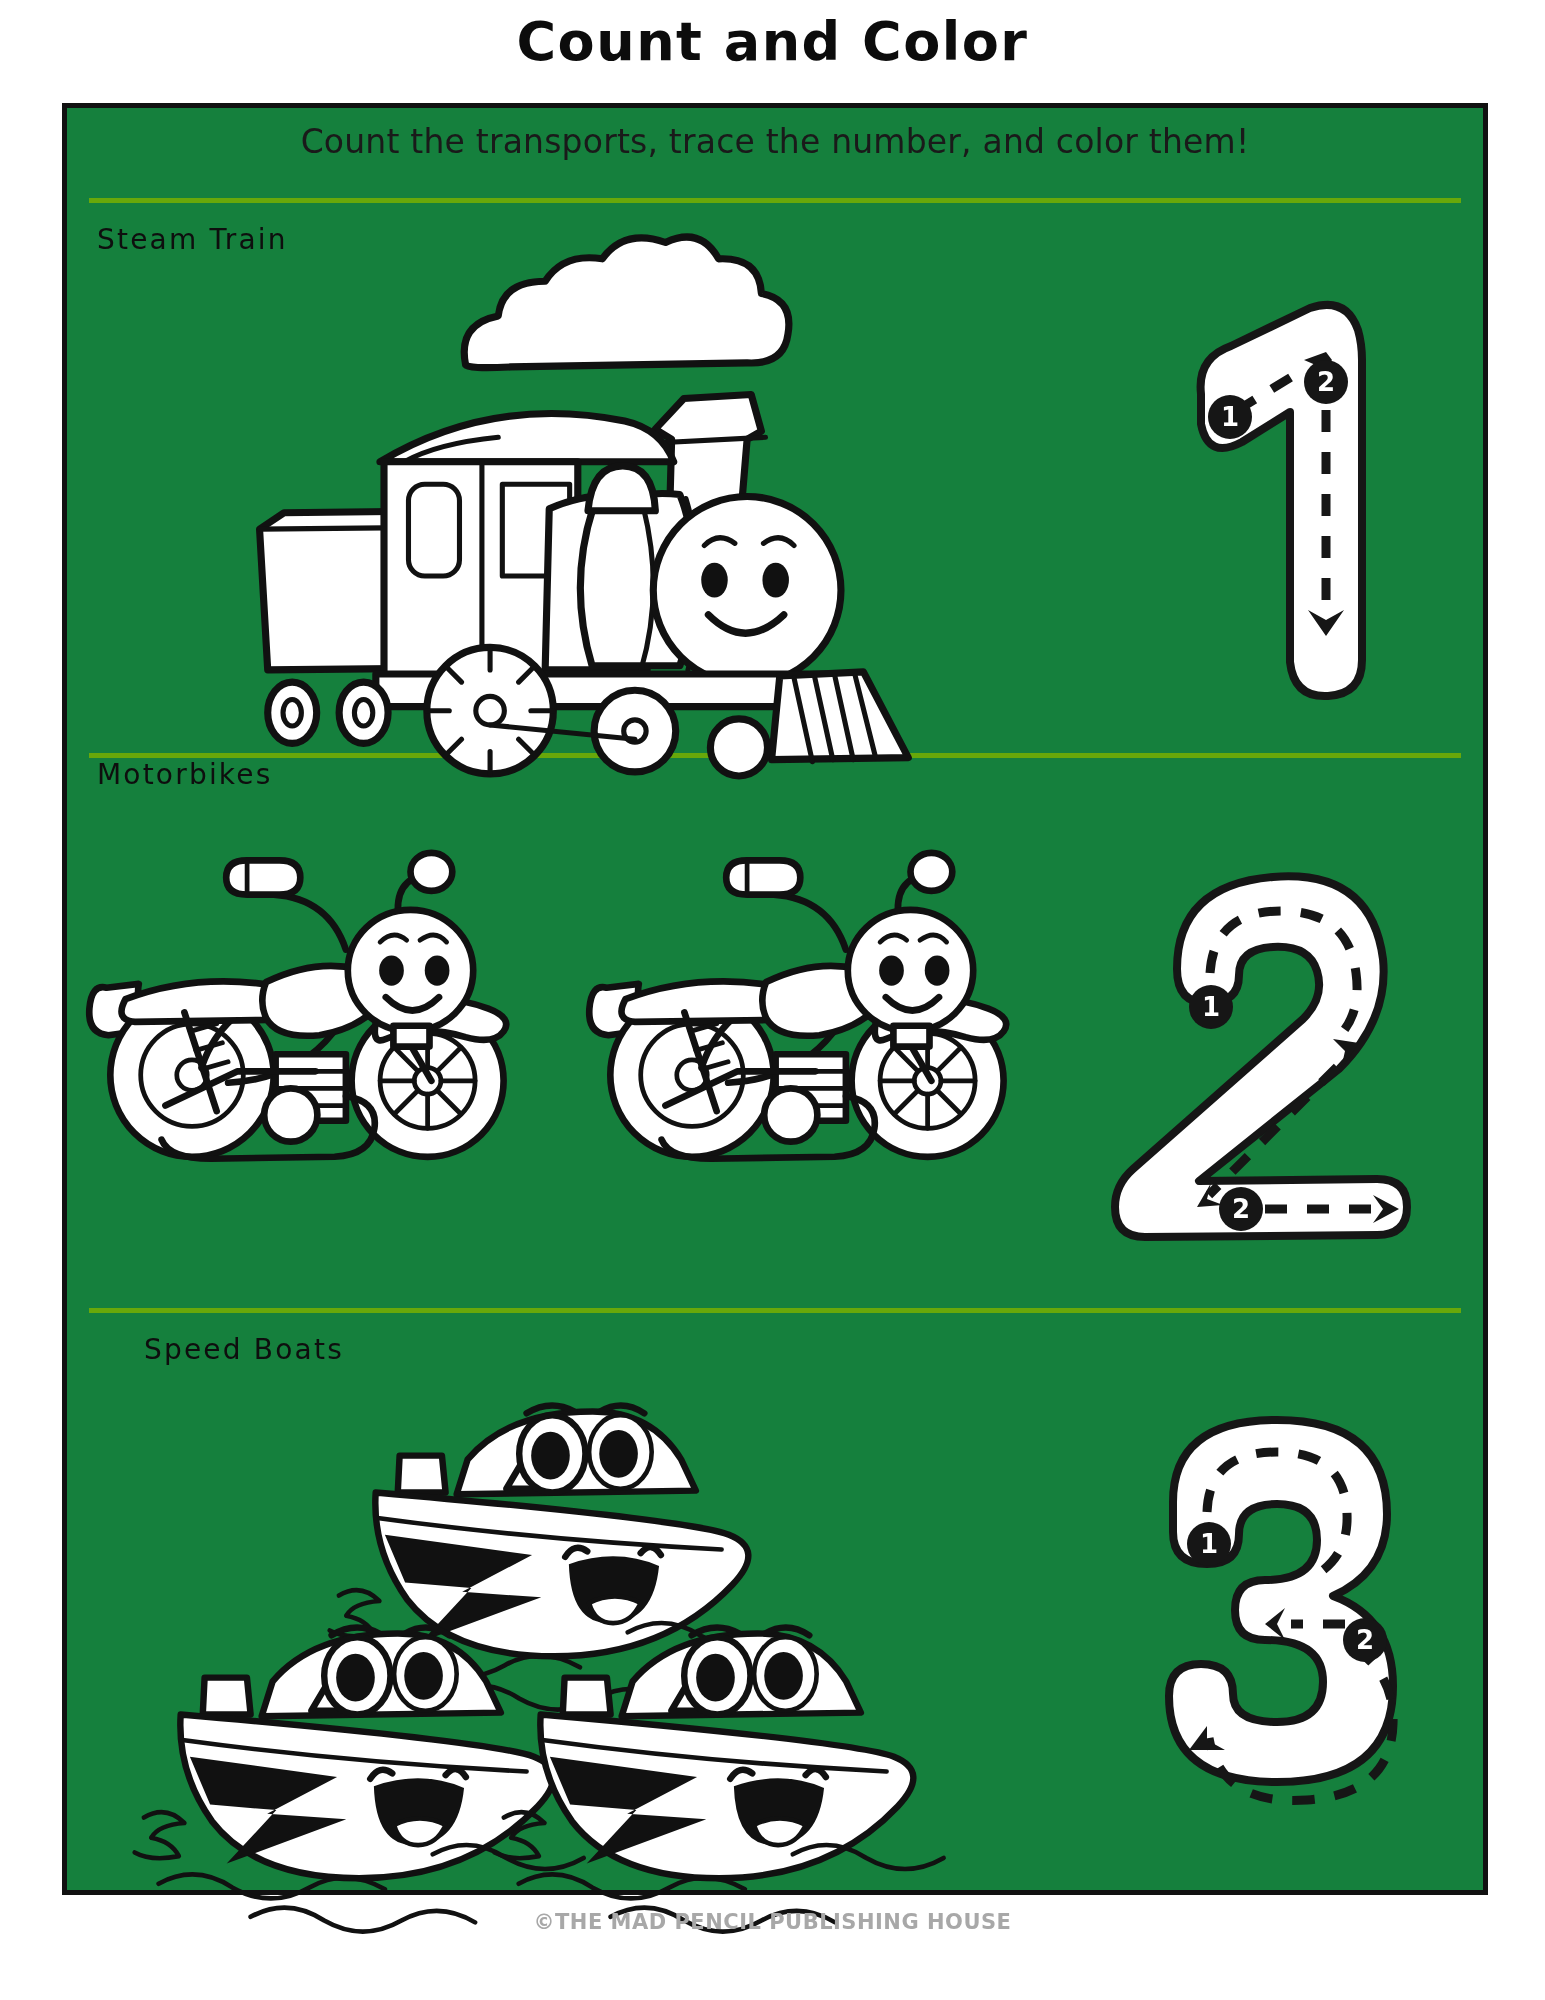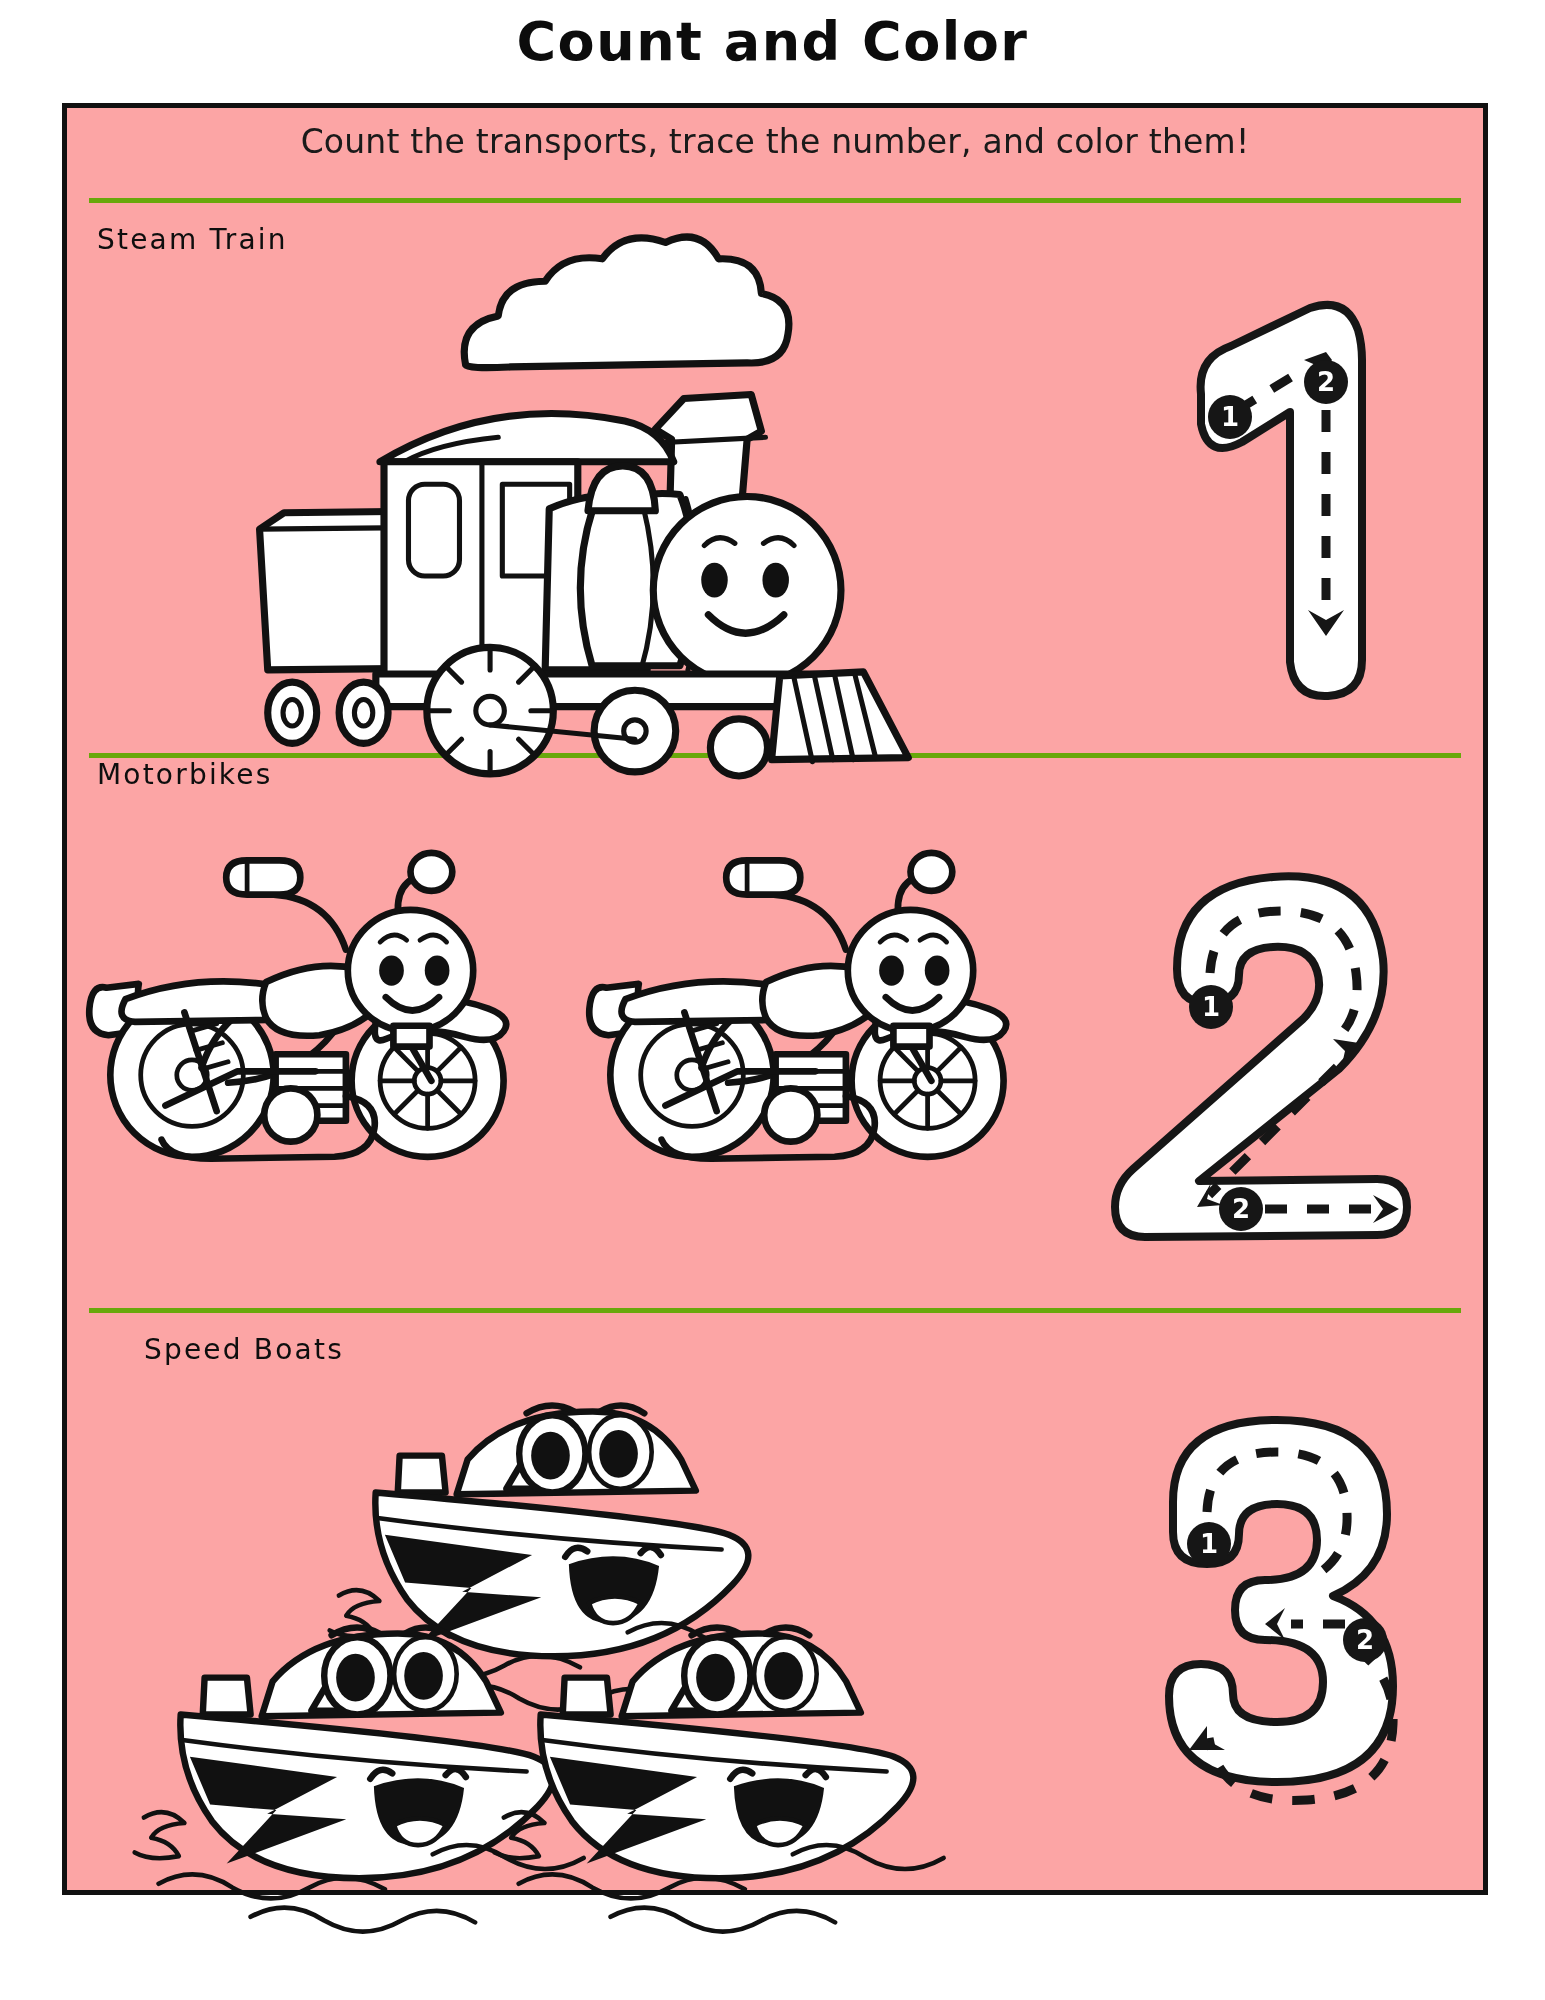--- a/index.html
+++ b/index.html
@@ -33,21 +33,21 @@
   }
 
   
   .frame {
     position: absolute;
     left: 62px;
     top: 103px;
     width: 1426px;
     height: 1792px;
     border: 5px solid #111111;
-    background: #fca5a5;
+    background: #15803d;
   }
 
   .instruction {
     position: absolute;
     top: 14px;
     left: 0;
     width: 100%;
     text-align: center;
     font-size: 33px;
     font-weight: 400;
@@ -361,14 +361,15 @@
           <path class="trace-dash" d="M222 250 q40 28 38 76 q-2 70 -86 76 q-86 6 -98 -62"></path>
           <path class="arrow" d="M74 328 l-18 24 l36 0 l-18 -10z"></path>
           <circle class="marker-circle" cx="232" cy="242" r="22"></circle>
           <text class="marker-num" x="232" y="251">2</text>
         </svg>
       </div>
     </div>
 
   </div>
 
+  <div class="footer">©THE MAD PENCIL PUBLISHING HOUSE</div>
 
 </div>
 
 </body></html>

